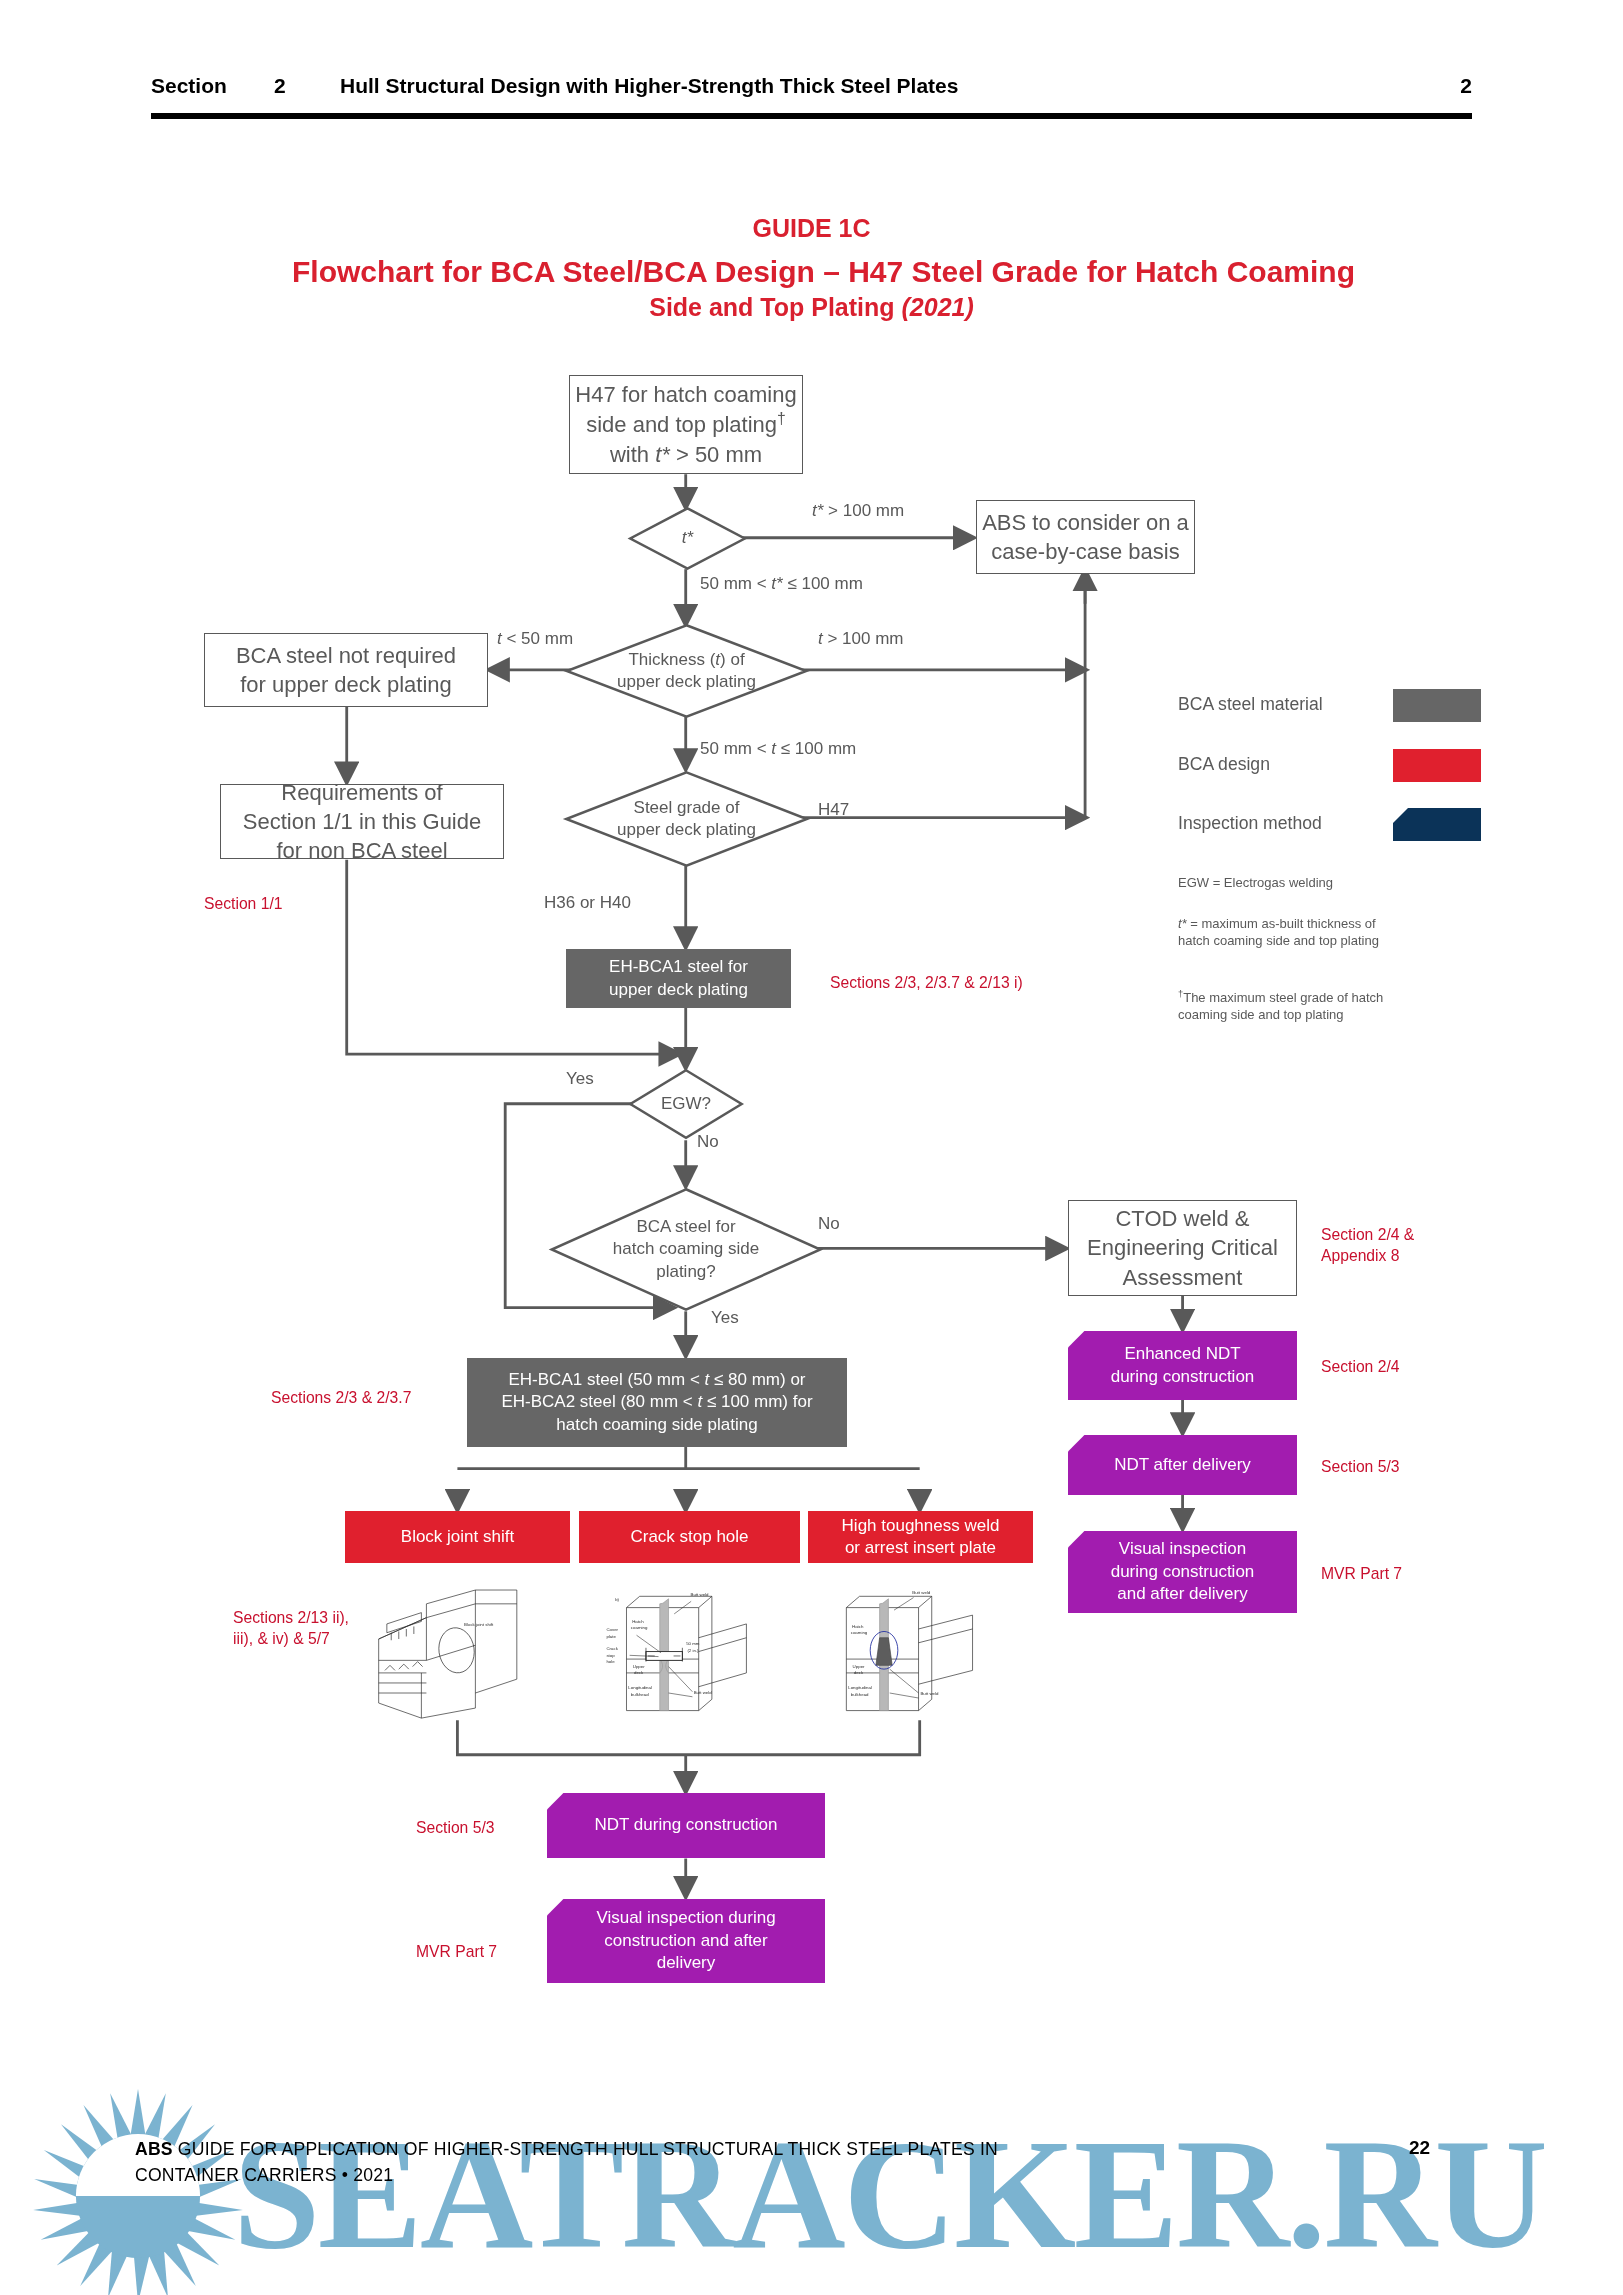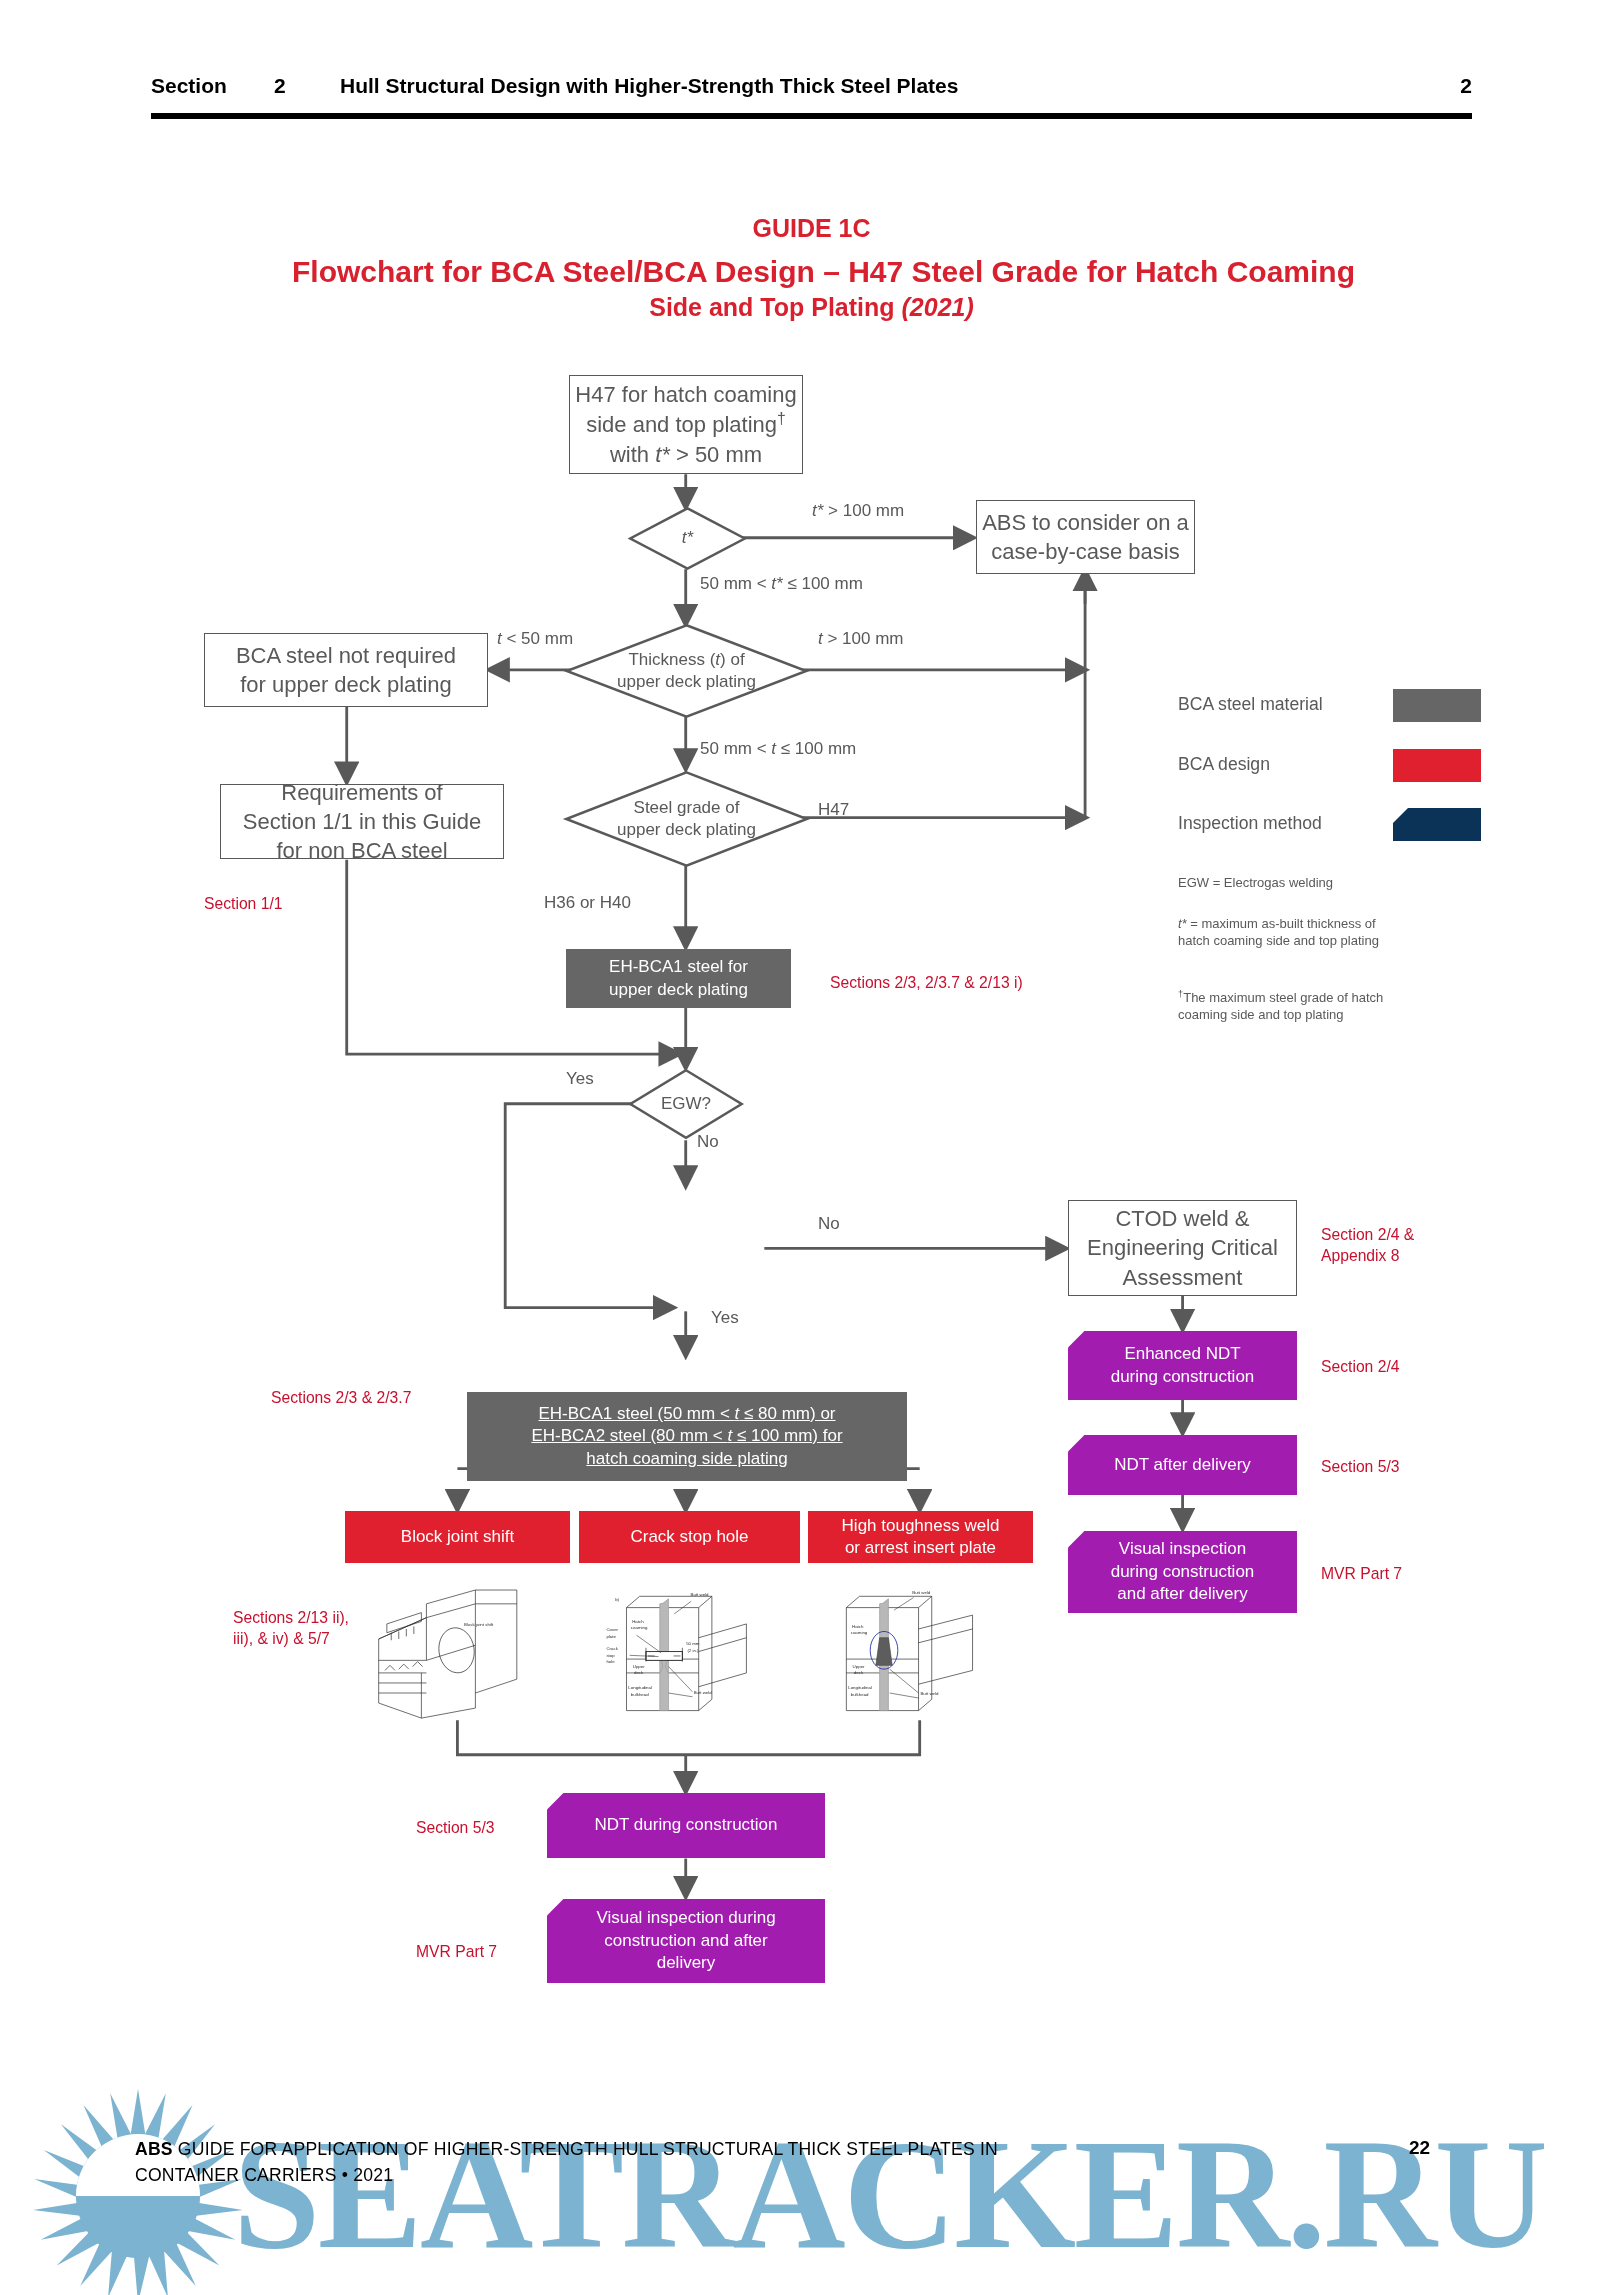--- a/index.html
+++ b/index.html
@@ -225,20 +225,32 @@
 
   <div class="abs dia" style="left:629px;top:1069px;width:114px;height:70px;">
     <svg width="114" height="70" viewBox="0 0 182 112">
         <polygon points="91,2 180,56 91,110 2,56" fill="#fff" stroke="#595959" stroke-width="4"></polygon>
       </svg>
     <div class="dtx">
         <span>EGW?</span>
       </div>
   </div>
 
+  <div class="abs dia" style="left:550px;top:1188px;width:272px;height:123px;">
+    <svg width="272" height="123" viewBox="0 0 432 196">
+        <polygon points="216,2 430,98 216,194 2,98" fill="#fff" stroke="#595959" stroke-width="4"></polygon>
+      </svg>
+    <div class="dtx">
+        <div>
+      <span>BCA steel for</span><br>
+      <span>hatch coaming side</span><br>
+      <span>plating?</span>
+    </div>
+      </div>
+  </div>
 
   <div class="abs box box-w" style="left:1068px;top:1200px;width:229px;height:96px;">
     <div>
       <span>CTOD weld &amp;</span><br>
       <span>Engineering Critical</span><br>
       <span>Assessment</span>
     </div>
   </div>
 
   <div class="abs box box-navy" style="left:1068px;top:1331px;width:229px;height:69px;">
@@ -253,21 +265,21 @@
   </div>
 
   <div class="abs box box-navy" style="left:1068px;top:1531px;width:229px;height:82px;">
     <div>
       <span>Visual inspection</span><br>
       <span>during construction</span><br>
       <span>and after delivery</span>
     </div>
   </div>
 
-  <div class="abs box box-gray" style="left:467px;top:1392px;width:440px;height:89px;text-decoration:underline;">
+  <div class="abs box box-gray" style="left:467px;top:1358px;width:380px;height:89px;">
     <div>
       <span>EH-BCA1 steel (50 mm &lt; </span><span class="it">t</span><span> ≤ 80 mm) or</span><br>
       <span>EH-BCA2 steel (80 mm &lt; </span><span class="it">t</span><span> ≤ 100 mm) for</span><br>
       <span>hatch coaming side plating</span>
     </div>
   </div>
 
   <div class="abs box box-red" style="left:345px;top:1511px;width:225px;height:52px;">
     <span>Block joint shift</span>
   </div>

